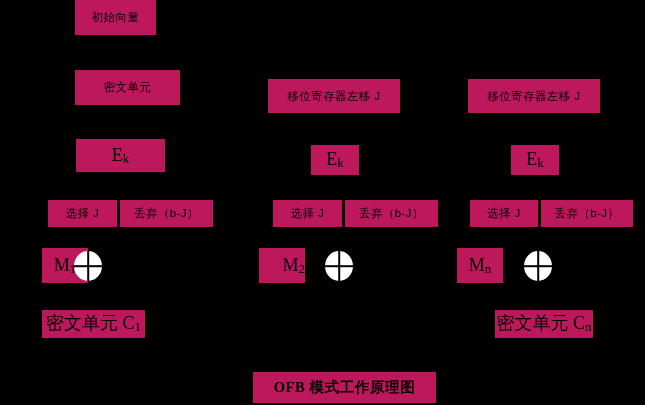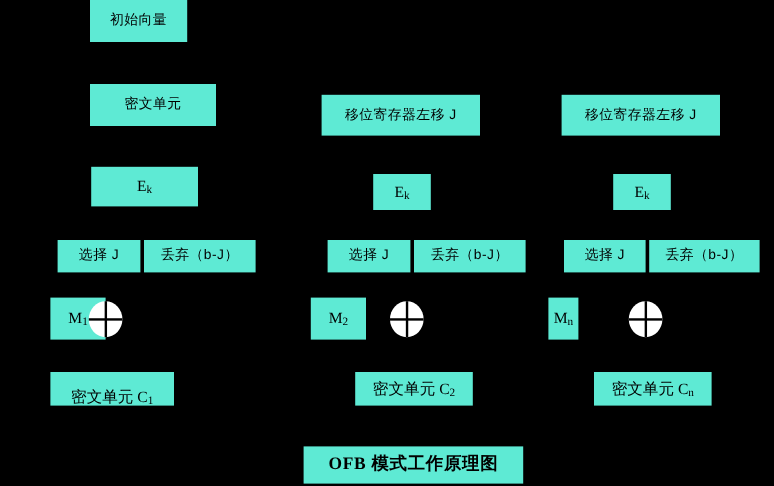--- a/index.html
+++ b/index.html
@@ -10,34 +10,34 @@
   #canvas {
     position: relative;
     width: 645px;
     height: 405px;
     background: #000000;
     overflow: hidden;
     font-family: "Liberation Sans", "DejaVu Sans", sans-serif;
   }
   .node {
     position: absolute;
-    background: #5eead4;
+    background: #be185d;
     color: #000000;
     display: flex;
     align-items: center;
     justify-content: center;
     box-sizing: border-box;
     font-size: 11.5px;
     line-height: 1.1;
     white-space: nowrap;
     letter-spacing: 0.4px;
   }
   .node.serif {
     font-family: "Liberation Serif", "DejaVu Serif", serif;
-    font-size: 13px;
+    font-size: 18px;
     letter-spacing: 0;
   }
   .node.title {
     font-family: "Liberation Serif", "DejaVu Serif", serif;
     font-weight: bold;
     font-size: 14.5px;
     letter-spacing: 0.6px;
   }
   .node sub {
     font-size: 0.72em;
@@ -95,67 +95,64 @@
   <div class="node" style="left:120px; top:200px; width:93px; height:27px;">
     <span>丢弃（b-J）</span>
   </div>
 
   <div class="node serif" style="left:0px; top:248px; width:46px; height:35px;margin-left:42px;">
     <span><span>M</span><sub>1</sub></span>
   </div>
 
   <div class="xor" style="left:74px; top:251px; width:28px; height:30px;"></div>
 
-  <div class="node serif" style="left:42px; top:310px; width:103px; height:28px;align-items:flex-end;">
+  <div class="node serif" style="left:42px; top:310px; width:103px; height:28px;">
     <span><span>密文单元 C</span><sub>1</sub></span>
   </div>
 
   <div class="node" style="left:268px; top:79px; width:132px; height:34px;">
     <span>移位寄存器左移 J</span>
   </div>
 
   <div class="node serif" style="left:311px; top:145px; width:48px; height:30px;">
     <span><span>E</span><sub>k</sub></span>
   </div>
 
   <div class="node" style="left:273px; top:200px; width:69px; height:27px;">
     <span>选择 J</span>
   </div>
 
   <div class="node" style="left:345px; top:200px; width:93px; height:27px;">
     <span>丢弃（b-J）</span>
   </div>
 
-  <div class="node serif" style="left:259px; top:248px; width:46px; height:35px;">
+  <div class="node serif" style="left:259px; top:248px; width:46px; height:35px;justify-content:flex-end;">
     <span><span>M</span><sub>2</sub></span>
   </div>
 
   <div class="xor" style="left:325px; top:251px; width:28px; height:30px;"></div>
 
-  <div class="node serif" style="left:296px; top:310px; width:98px; height:28px;">
-    <span><span>密文单元 C</span><sub>2</sub></span>
-  </div>
 
   <div class="node" style="left:468px; top:79px; width:132px; height:34px;">
     <span>移位寄存器左移 J</span>
   </div>
 
   <div class="node serif" style="left:511px; top:145px; width:48px; height:30px;">
     <span><span>E</span><sub>k</sub></span>
   </div>
 
   <div class="node" style="left:470px; top:200px; width:68px; height:27px;">
     <span>选择 J</span>
   </div>
 
   <div class="node" style="left:541px; top:200px; width:92px; height:27px;">
     <span>丢弃（b-J）</span>
   </div>
 
-  <div class="node serif" style="left:457px; top:248px; width:25px; height:35px;">
+  <div class="node serif" style="left:457px; top:248px; width:46px; height:35px;">
     <span><span>M</span><sub>n</sub></span>
   </div>
 
   <div class="xor" style="left:524px; top:251px; width:28px; height:30px;"></div>
 
   <div class="node serif" style="left:495px; top:310px; width:98px; height:28px;justify-content:center;">
     <span><span>密文单元 C</span><sub>n</sub></span>
   </div>
 
   <div class="node title" style="left:253px; top:372px; width:183px; height:31px;">

